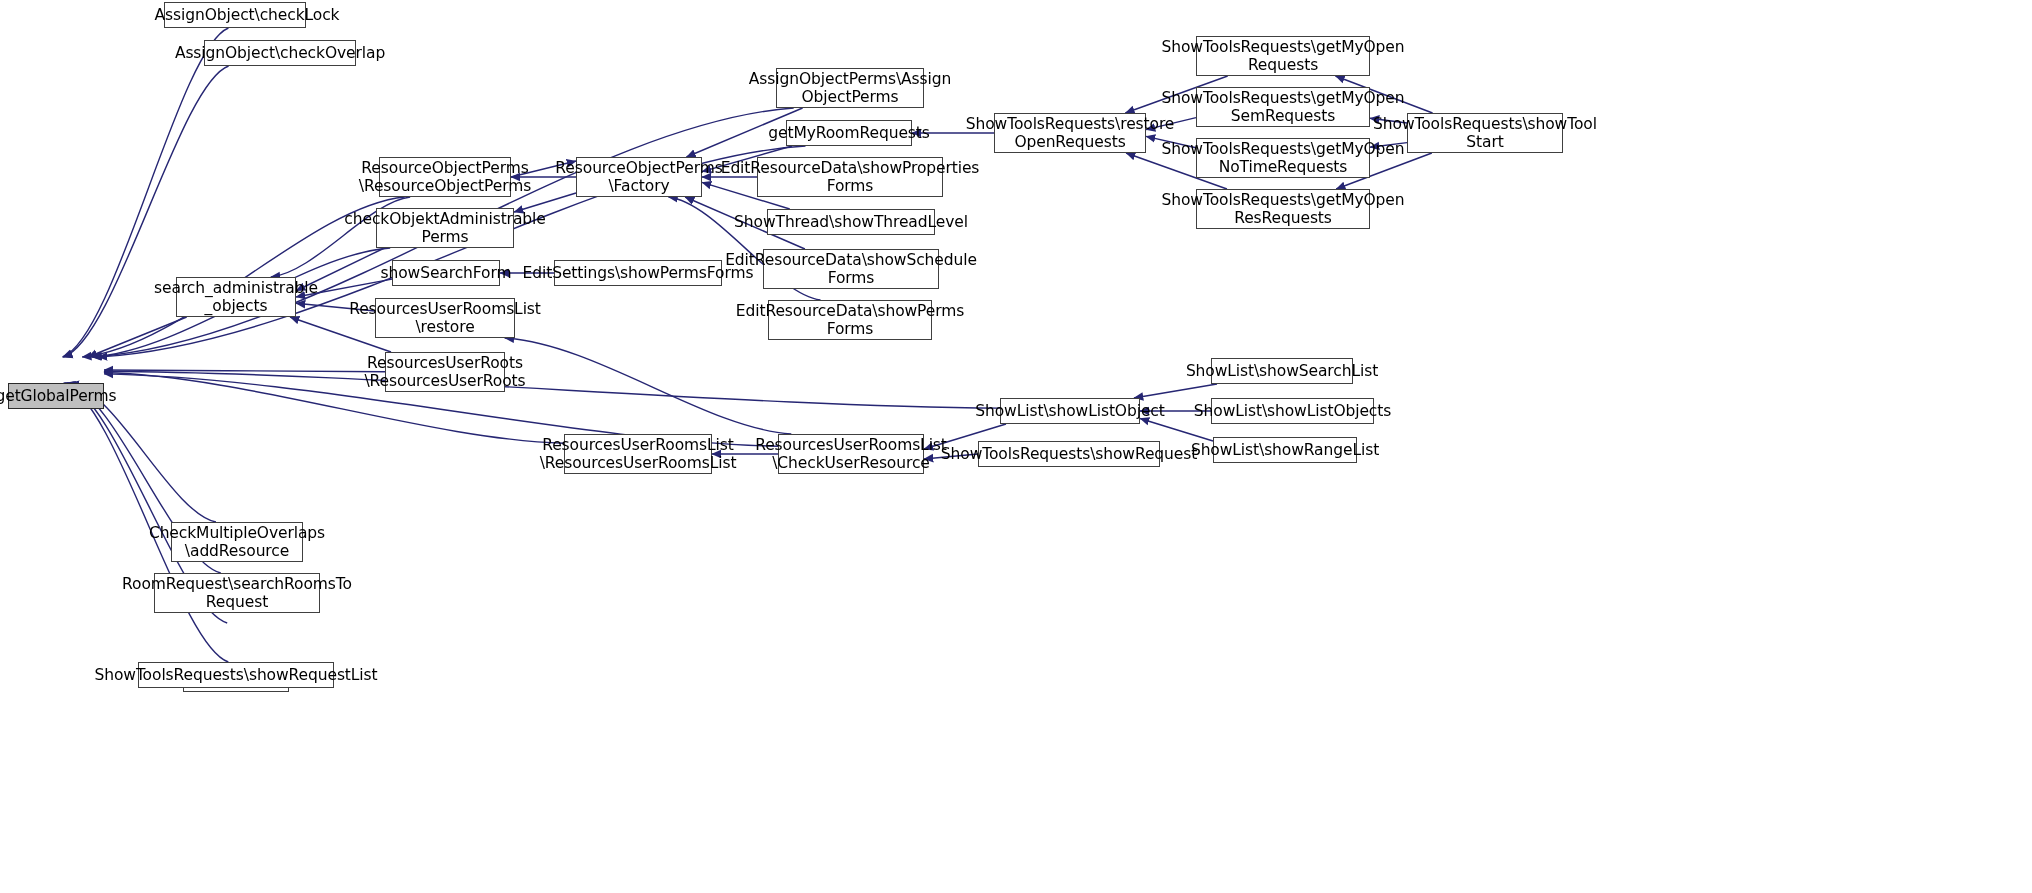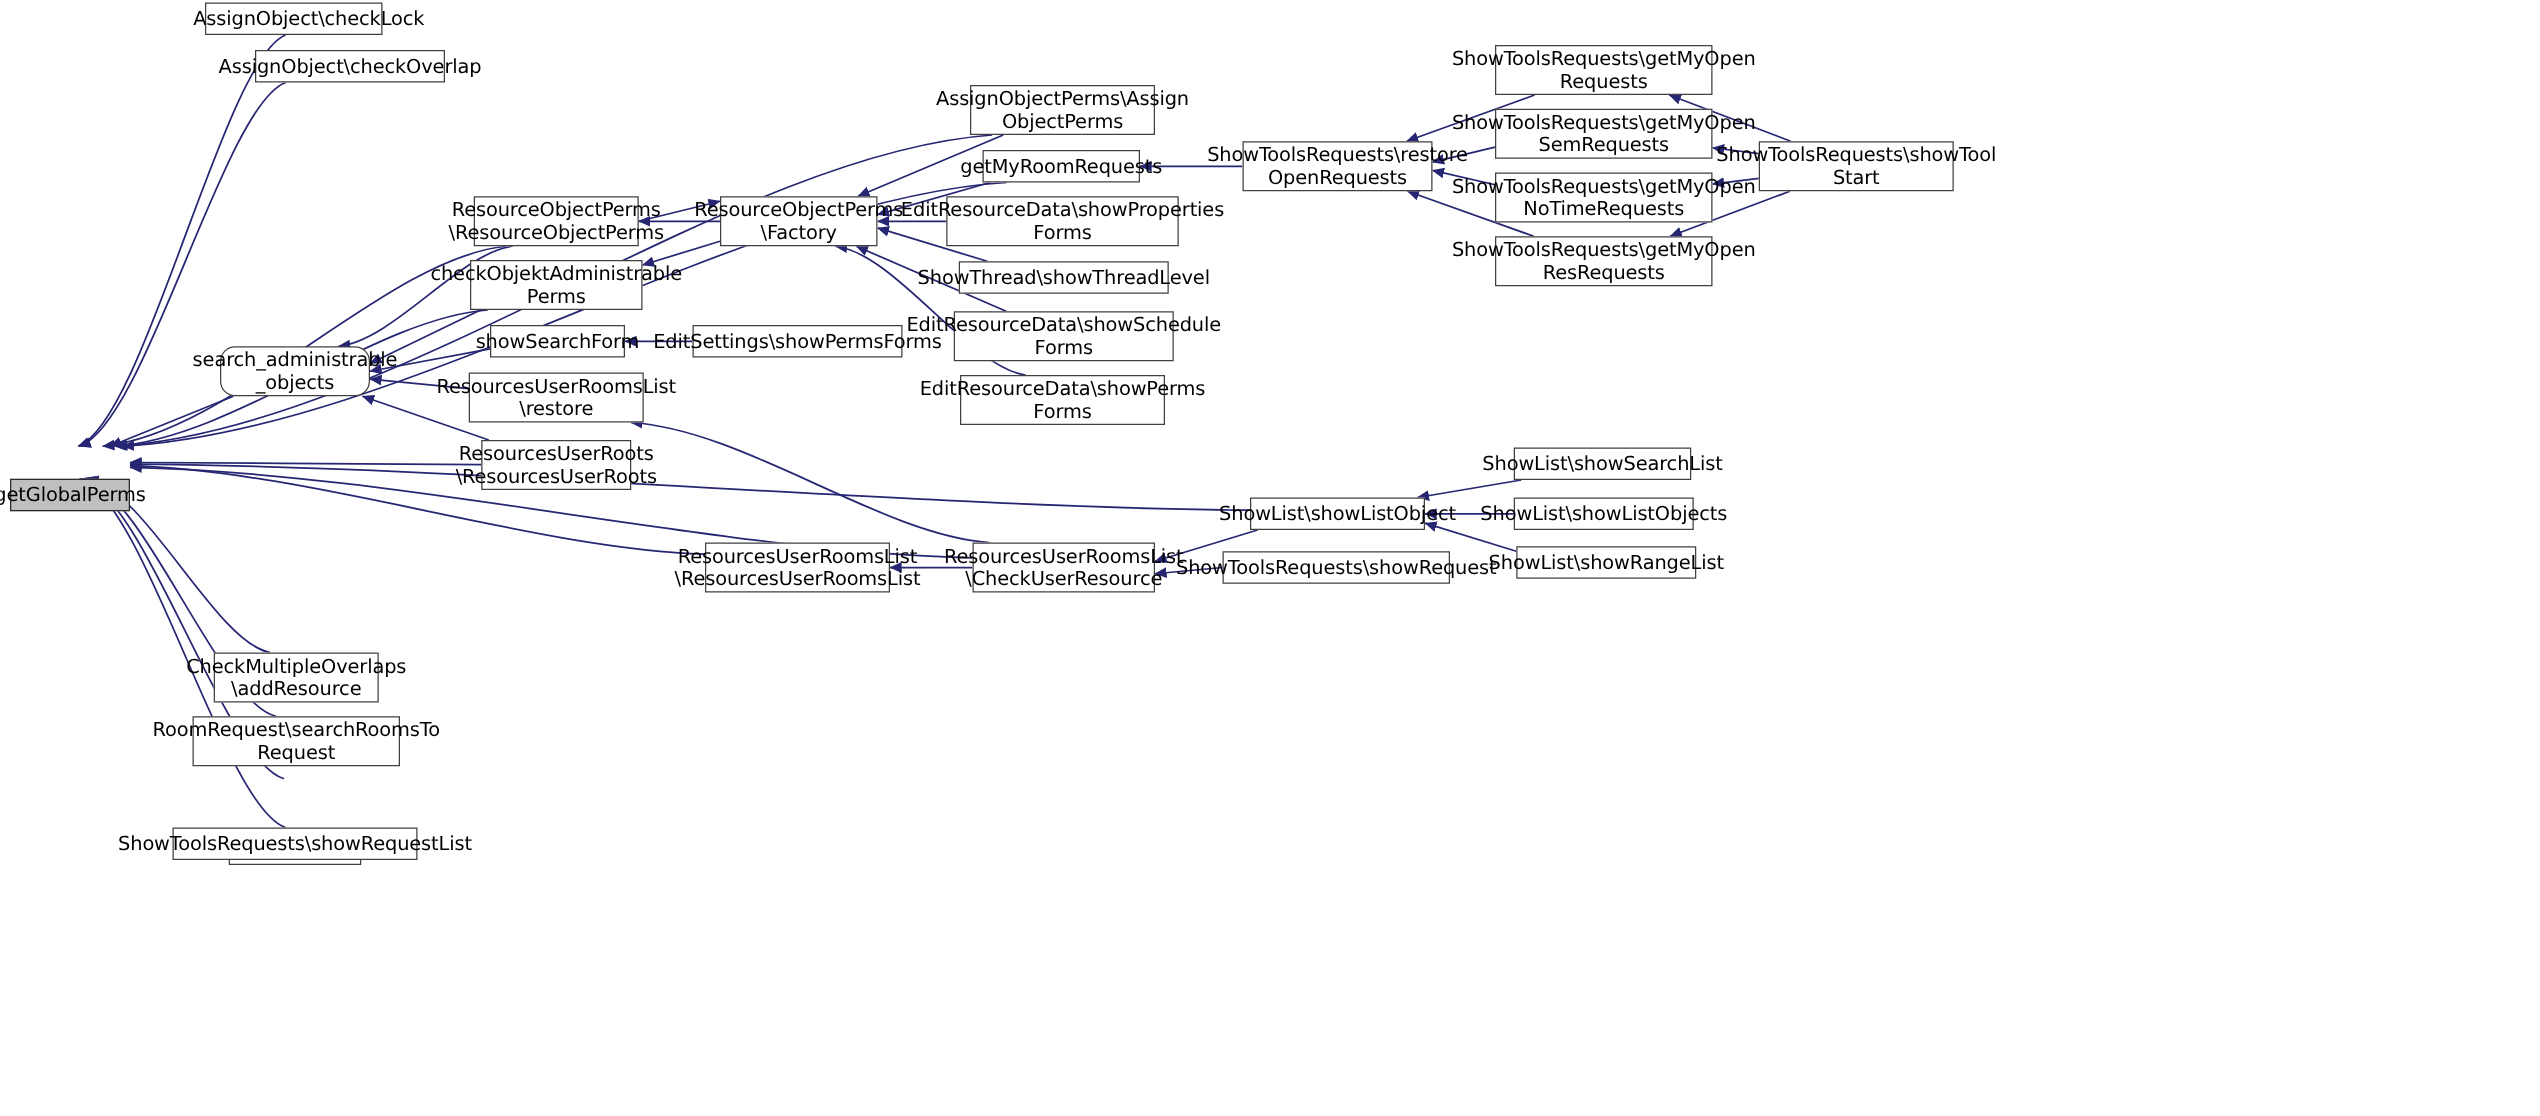--- a/index.html
+++ b/index.html
@@ -103,21 +103,21 @@
       <path d="M 1213 441 Q 1176.5 429.75, 1140 418.5" fill="none" stroke="#262673" stroke-width="1.4" marker-end="url(#ah)"></path>
     </svg>
   <div id="node-layer">
       <div class="node root" style="left: 8px; top: 357px; width: 96px; height: 26px; border-color: rgb(43, 43, 43); background: rgb(191, 191, 191); margin-top: 26px;">getGlobalPerms</div>
       <div class="node" style="left: 164px; top: 2px; width: 142px; height: 26px; border-color: rgb(64, 64, 64); background: rgb(255, 255, 255); padding-left: 24px;">AssignObject\checkLock</div>
       <div class="node" style="left: 160px; top: 40px; width: 152px; height: 26px; border-color: rgb(64, 64, 64); background: rgb(255, 255, 255); margin-left: 44px;">AssignObject\checkOverlap</div>
       <div class="node" style="left: 379px; top: 157px; width: 132px; height: 40px; border-color: rgb(64, 64, 64); background: rgb(255, 255, 255);">ResourceObjectPerms
 \ResourceObjectPerms</div>
       <div class="node" style="left: 376px; top: 208px; width: 138px; height: 40px; border-color: rgb(64, 64, 64); background: rgb(255, 255, 255);">checkObjektAdministrable
 Perms</div>
-      <div class="node" style="left: 176px; top: 277px; width: 120px; height: 40px; border-color: rgb(64, 64, 64); background: rgb(255, 255, 255); border-radius: 12px;">search_administrable
+      <div class="node" style="left: 176px; top: 277px; width: 120px; height: 40px; border-color: rgb(64, 64, 64); background: rgb(255, 255, 255);">search_administrable
 _objects</div>
       <div class="node" style="left: 392px; top: 260px; width: 108px; height: 26px; border-color: rgb(64, 64, 64); background: rgb(255, 255, 255);">showSearchForm</div>
       <div class="node" style="left: 375px; top: 298px; width: 140px; height: 40px; border-color: rgb(64, 64, 64); background: rgb(255, 255, 255);">ResourcesUserRoomsList
 \restore</div>
       <div class="node" style="left: 385px; top: 352px; width: 120px; height: 40px; border-color: rgb(64, 64, 64); background: rgb(255, 255, 255);">ResourcesUserRoots
 \ResourcesUserRoots</div>
       <div class="node" style="left: 171px; top: 522px; width: 132px; height: 40px; border-color: rgb(64, 64, 64); background: rgb(255, 255, 255);">CheckMultipleOverlaps
 \addResource</div>
       <div class="node" style="left: 154px; top: 573px; width: 166px; height: 40px; border-color: rgb(64, 64, 64); background: rgb(255, 255, 255);">RoomRequest\searchRoomsTo
 Request</div>
@@ -148,16 +148,16 @@
 Requests</div>
       <div class="node" style="left: 1196px; top: 87px; width: 174px; height: 40px; border-color: rgb(64, 64, 64); background: rgb(255, 255, 255);">ShowToolsRequests\getMyOpen
 SemRequests</div>
       <div class="node" style="left: 1196px; top: 138px; width: 174px; height: 40px; border-color: rgb(64, 64, 64); background: rgb(255, 255, 255);">ShowToolsRequests\getMyOpen
 NoTimeRequests</div>
       <div class="node" style="left: 1196px; top: 189px; width: 174px; height: 40px; border-color: rgb(64, 64, 64); background: rgb(255, 255, 255);">ShowToolsRequests\getMyOpen
 ResRequests</div>
       <div class="node" style="left: 1407px; top: 113px; width: 156px; height: 40px; border-color: rgb(64, 64, 64); background: rgb(255, 255, 255);">ShowToolsRequests\showTool
 Start</div>
       <div class="node" style="left: 1211px; top: 358px; width: 142px; height: 26px; border-color: rgb(64, 64, 64); background: rgb(255, 255, 255);">ShowList\showSearchList</div>
-      <div class="node" style="left: 1211px; top: 398px; width: 144px; height: 26px; border-color: rgb(64, 64, 64); background: rgb(255, 255, 255);">ShowList\showListObjects</div>
+      <div class="node" style="left: 1211px; top: 398px; width: 163px; height: 26px; border-color: rgb(64, 64, 64); background: rgb(255, 255, 255);">ShowList\showListObjects</div>
       <div class="node" style="left: 1213px; top: 437px; width: 144px; height: 26px; border-color: rgb(64, 64, 64); background: rgb(255, 255, 255);">ShowList\showRangeList</div>
     </div>
 </div>
 
 </body></html>

